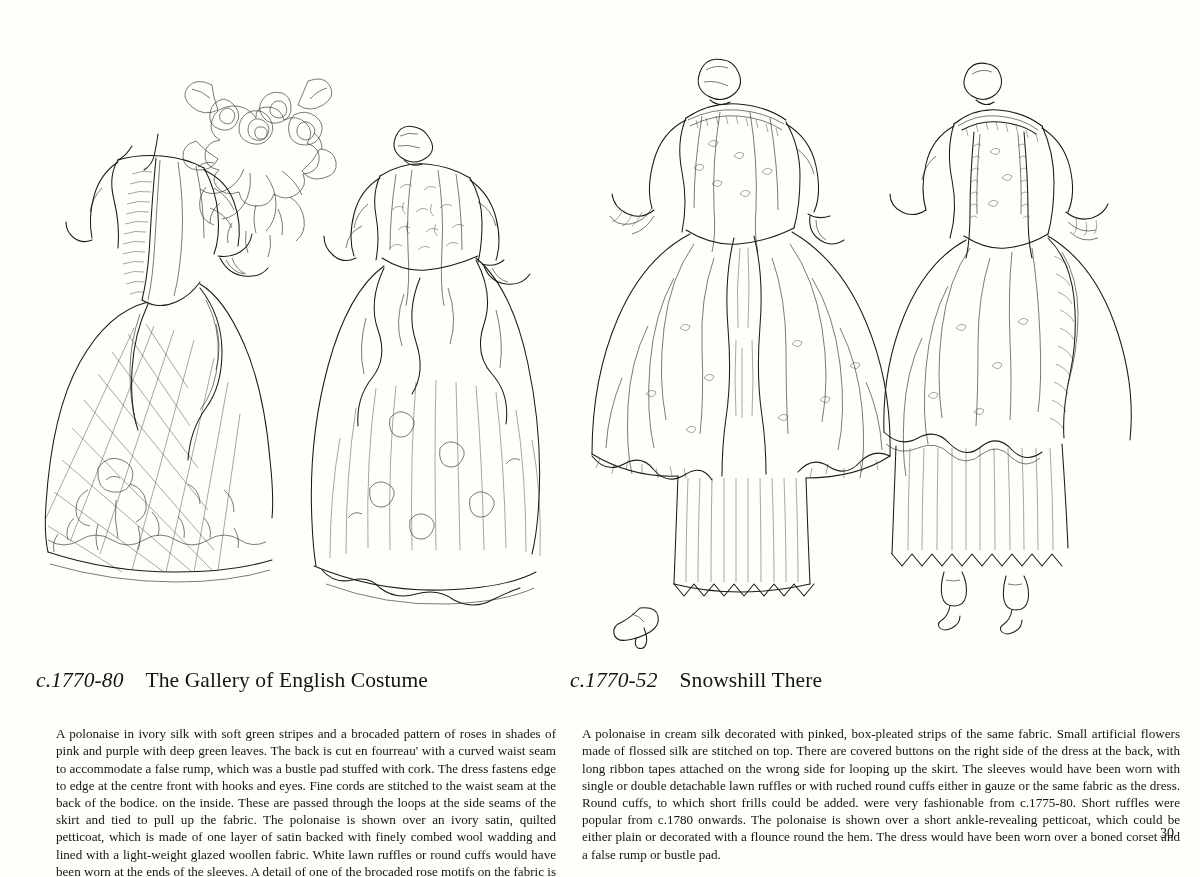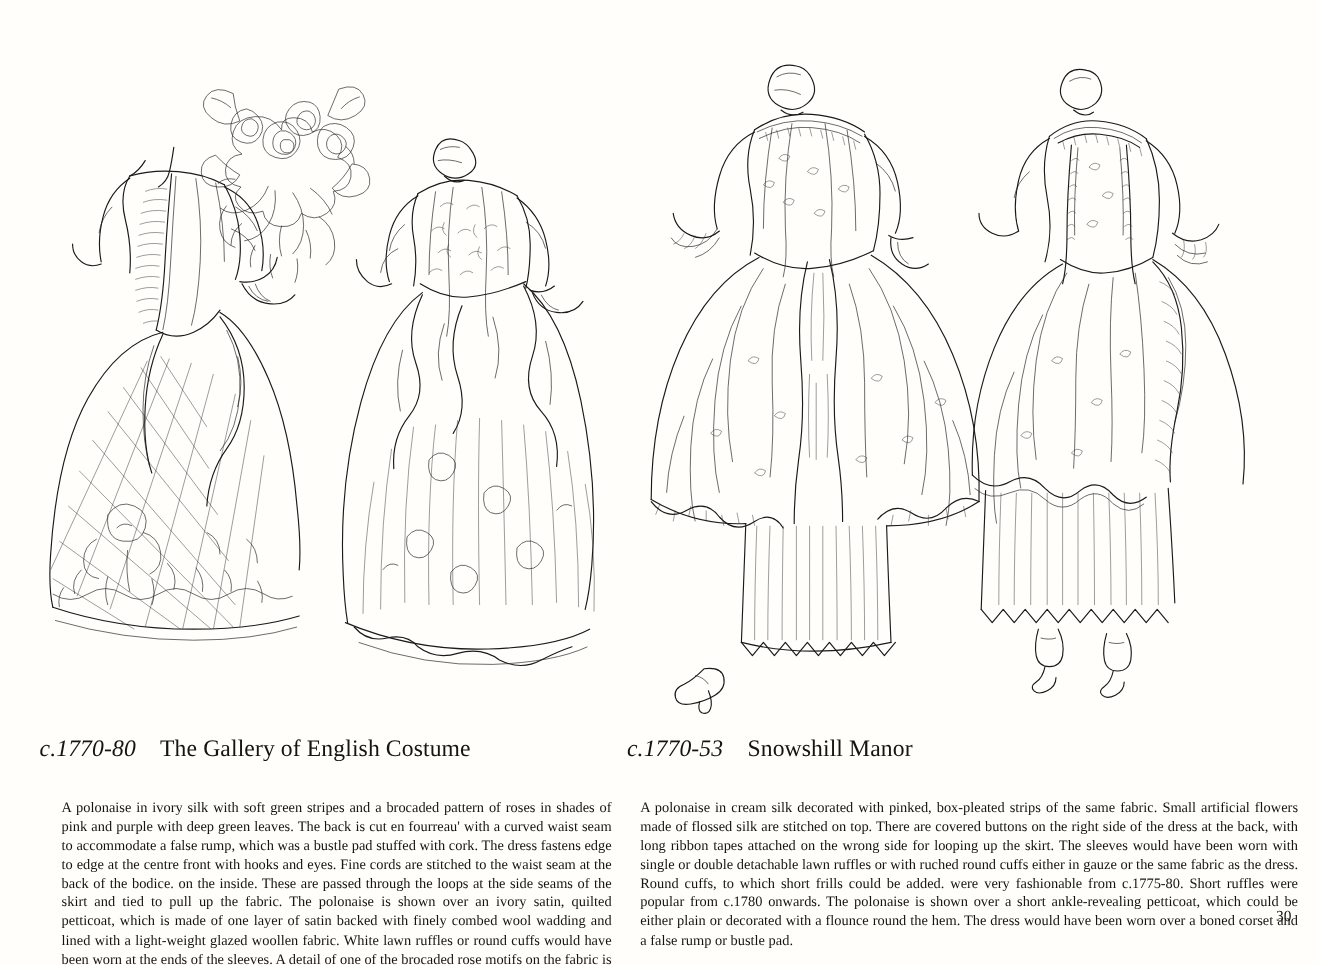--- a/index.html
+++ b/index.html
@@ -584,21 +584,21 @@
           <path class="ink-t" d="M80 534 q8 2 14 0"></path>
           <path class="ink" d="M140 530 q-4 14 -2 24 q2 10 12 10 q10 0 12 -10 q2 -12 -4 -24"></path>
           <path class="ink" d="M146 564 q-2 10 -8 14 q-6 4 -2 8 q4 4 12 0 q8 -4 8 -12"></path>
           <path class="ink-t" d="M142 538 q8 2 14 0"></path>
         </g>
       </svg>
     </div>
 
     <div class="caption">
       <div class="caption-line">
-        <span class="caption-date">c.1770-53</span><span class="caption-title">Snowshill Manor</span>
+        <span class="caption-date">c.1770-52</span><span class="caption-title">Snowshill There</span>
       </div>
     </div>
 
     <p class="body-text">A polonaise in cream silk decorated with pinked, box-pleated strips of the same fabric. Small artificial flowers made of flossed silk are stitched on top. There are covered buttons on the right side of the dress at the back, with long ribbon tapes attached on the wrong side for looping up the skirt. The sleeves would have been worn with single or double detachable lawn ruffles or with ruched round cuffs either in gauze or the same fabric as the dress. Round cuffs, to which short frills could be added. were very fashionable from c.1775-80. Short ruffles were popular from c.1780 onwards. The polonaise is shown over a short ankle-revealing petticoat, which could be either plain or decorated with a flounce round the hem. The dress would have been worn over a boned corset and a false rump or bustle pad.</p>
 
     <div class="folio">30</div>
   </div>
 
 </div>
 

